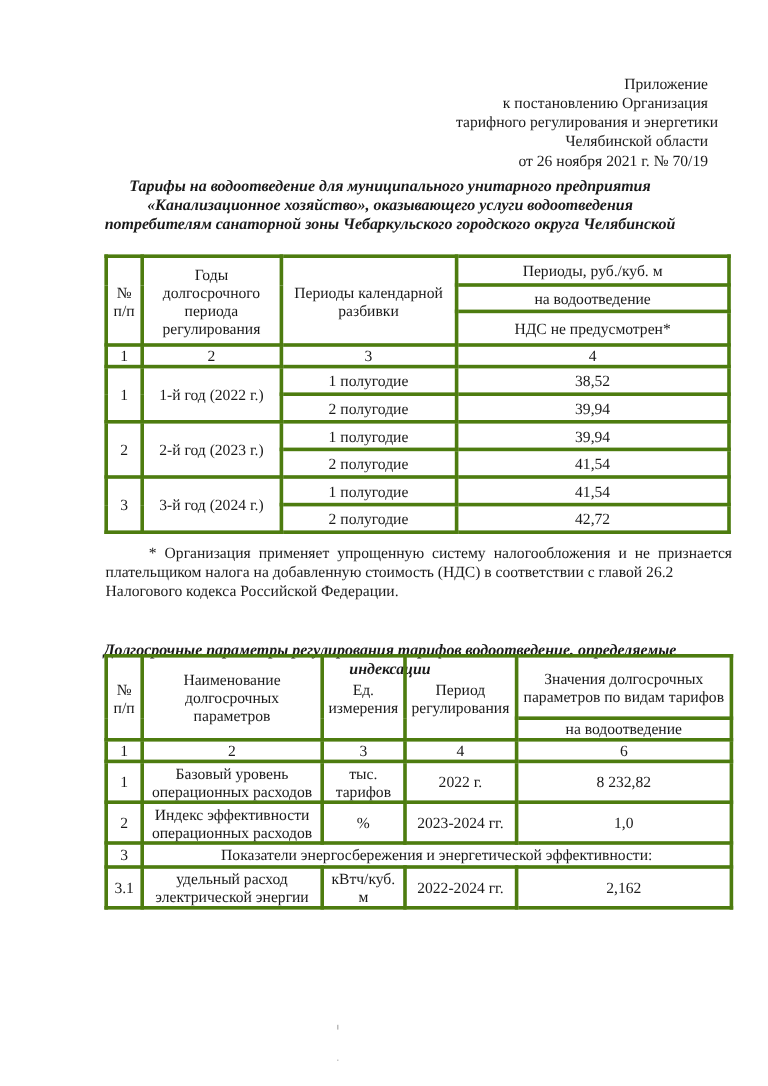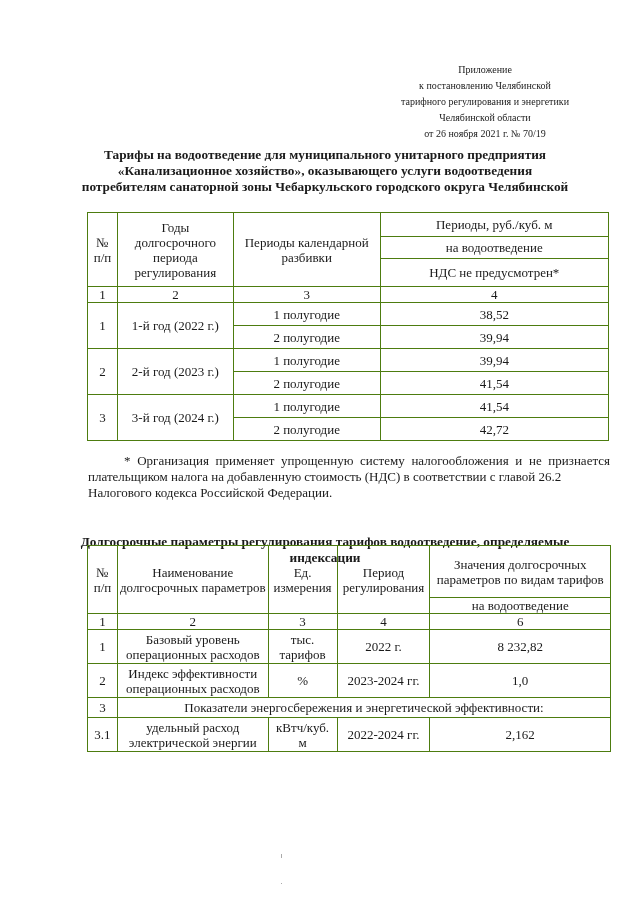--- a/index.html
+++ b/index.html
@@ -3,54 +3,54 @@
 <meta charset="utf-8">
 <style>
   html, body { margin: 0; padding: 0; background: #ffffff; }
   body {
     width: 640px; height: 905px; position: relative; overflow: hidden;
     font-family: "Liberation Serif", "DejaVu Serif", serif;
     color: #1a1a1a;
   }
   .appendix {
     position: absolute; left: 380px; top: 62px; width: 210px;
-    text-align: center; font-size: 10px; line-height: 16px;
+    text-align: right; font-size: 13px; line-height: 16px;
   }
   .appendix div { white-space: nowrap; }
   .title {
     position: absolute; left: 80px; width: 490px;
     text-align: center; font-weight: bold; font-size: 13.3px; line-height: 16px;
   }
-  .title div { white-space: nowrap; }
+  .title div { white-space: nowrap; font-style: italic; }
   #title1 { top: 147px; }
   #title2 { top: 501px; margin-top: 33px; }
   table {
     position: absolute; border-collapse: collapse;
     font-size: 13px; line-height: 15px;
   }
   td {
-    border: 1px solid #4d7c0f; padding: 0 2px; text-align: center; vertical-align: middle;
+    border: 3px solid #4d7c0f; padding: 0 2px; text-align: center; vertical-align: middle;
   }
   #table1 { left: 87px; top: 212px; width: 522px; }
   #table2 { left: 87px; top: 545px; width: 524px; }
   .left { text-align: center; }
   .note {
     position: absolute; left: 88px; top: 434px; width: 522px;
     font-size: 13px; line-height: 16px; text-align: justify; margin-top: 19px;
   }
   .note p { margin: 0; }
   .note .first { text-indent: 36px; }
   .artifact { position: absolute; background: #aaa; }
 </style>
 </head>
 <body>
 
 <div class="appendix">
   <div>Приложение</div>
-  <div>к постановлению Челябинской</div>
+  <div>к постановлению Организация</div>
   <div>тарифного регулирования и энергетики</div>
   <div>Челябинской области</div>
   <div>от 26 ноября 2021 г. № 70/19</div>
 </div>
 
 <div class="title" id="title1">
   <div>Тарифы на водоотведение для муниципального унитарного предприятия</div>
   <div>«Канализационное хозяйство», оказывающего услуги водоотведения</div>
   <div>потребителям санаторной зоны Чебаркульского городского округа Челябинской</div>
 </div>

